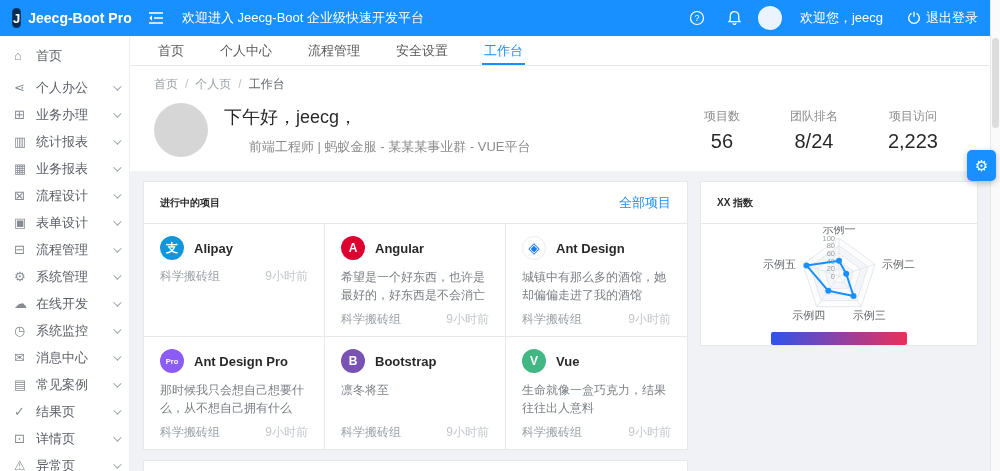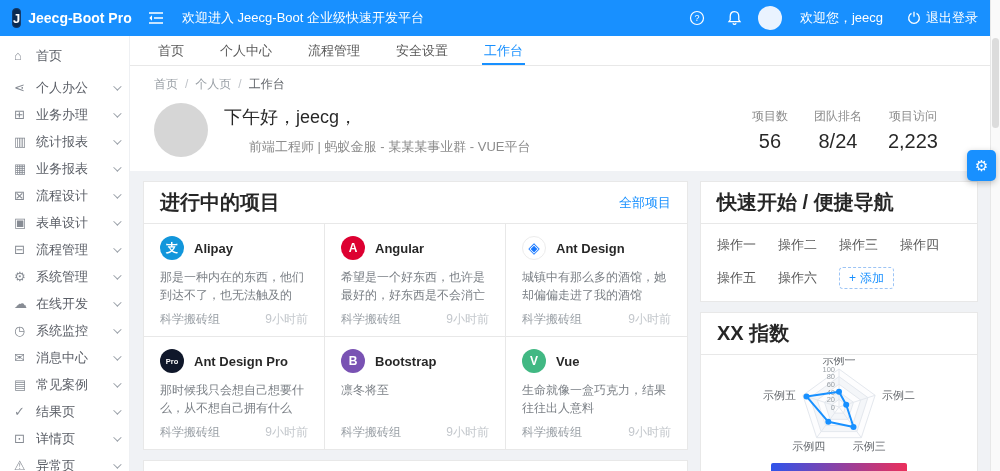--- a/index.html
+++ b/index.html
@@ -41,32 +41,32 @@
 
   
   .page-head { background:#fff; padding:10px 24px 14px; flex:none; }
   .crumbs { font-size:12px; color:#9aa0a6; margin-bottom:10px; }
   .crumbs .sep { margin:0 7px; color:#c0c4c9; }
   .crumbs .last { color:#5f6368; }
   .ph-row { display:flex; align-items:center; }
   .ph-avatar { width:54px; height:54px; border-radius:50%; background:#d6d6d6; margin-right:16px; flex:none; }
   .greet-title { font-size:18px; color:rgba(0,0,0,.85); font-weight:500; margin-bottom:9px; }
   .greet-sub { font-size:13px; color:#8c8c8c;margin-left:25px; }
-  .stats { margin-left:auto; display:flex; gap:26px; padding-right:28px; }
+  .stats { margin-left:auto; display:flex; gap:50px; padding-right:28px; }
   .stat { text-align:center; }
   .stat .lbl { font-size:12px; color:#8c8c8c; margin-bottom:5px; }
   .stat .val { font-size:20px; color:rgba(0,0,0,.85); }
 
   
   .content { flex:1; display:flex; gap:12px; padding:10px 12px 0 13px; overflow:hidden; }
   .col-left { flex:1; min-width:0; }
   .col-right { width:278px; flex:none; }
   .card { background:#fff; border:1px solid #e8e8e8; margin-bottom:10px; }
   .card-head { height:42px; display:flex; align-items:center; padding:0 16px; border-bottom:1px solid #e8e8e8; }
-  .card-title { font-size:20px; font-weight:600; color:rgba(0,0,0,.85); }
+  .card-title { font-size:10px; font-weight:600; color:rgba(0,0,0,.85); }
   .all-link { margin-left:auto; font-size:13px; color:#1890ff; text-decoration:none; cursor:pointer; }
 
   .proj-grid { display:grid; grid-template-columns:repeat(3,1fr); }
   .proj-cell { padding:12px 16px 8px; border-right:1px solid #e8e8e8; border-bottom:1px solid #e8e8e8; min-height:92px; cursor:pointer; }
   .proj-cell:nth-child(3n) { border-right:none; }
   .proj-cell:nth-child(n+4) { border-bottom:none; }
   .proj-top { display:flex; align-items:center; gap:10px; margin-bottom:8px; }
   .proj-ic { width:24px; height:24px; border-radius:50%; color:#fff; font-size:12px; font-weight:bold;
     display:flex; align-items:center; justify-content:center; flex:none; }
   .ic-ant { border:1px solid #ececec; font-size:15px; font-weight:normal; }
@@ -263,21 +263,20 @@
             <div class="card-head">
               <span class="card-title">进行中的项目</span>
               <a class="all-link">全部项目</a>
             </div>
             <div class="proj-grid">
               <div class="proj-cell">
                 <div class="proj-top">
                     <span class="proj-ic" style="background: rgb(18, 150, 219); color: rgb(255, 255, 255);">支</span>
                     <span class="proj-name">Alipay</span>
                   </div>
-                <div class="proj-desc">那是一种内在的东西，他们到达不了，也无法触及的</div>
                 <div class="proj-foot">
                     <span class="grp">科学搬砖组</span>
                     <span class="time">9小时前</span>
                   </div>
               </div>
               <div class="proj-cell">
                 <div class="proj-top">
                     <span class="proj-ic" style="background: rgb(221, 0, 49); color: rgb(255, 255, 255);">A</span>
                     <span class="proj-name">Angular</span>
                   </div>
@@ -293,21 +292,21 @@
                     <span class="proj-name">Ant Design</span>
                   </div>
                 <div class="proj-desc">城镇中有那么多的酒馆，她却偏偏走进了我的酒馆</div>
                 <div class="proj-foot">
                     <span class="grp">科学搬砖组</span>
                     <span class="time">9小时前</span>
                   </div>
               </div>
               <div class="proj-cell">
                 <div class="proj-top">
-                    <span class="proj-ic ic-pro" style="background: #0f172a; color: rgb(255, 255, 255);">Pro</span>
+                    <span class="proj-ic ic-pro" style="background: #8b5cf6; color: rgb(255, 255, 255);">Pro</span>
                     <span class="proj-name">Ant Design Pro</span>
                   </div>
                 <div class="proj-desc">那时候我只会想自己想要什么，从不想自己拥有什么</div>
                 <div class="proj-foot">
                     <span class="grp">科学搬砖组</span>
                     <span class="time">9小时前</span>
                   </div>
               </div>
               <div class="proj-cell">
                 <div class="proj-top">
@@ -334,37 +333,20 @@
             </div>
           </section>
 
           <section class="card">
             <div class="card-head"></div>
 
           </section>
         </div>
 
         <div class="col-right">
-          <section class="card">
-            <div class="card-head">
-                <span class="card-title">快速开始 / 便捷导航</span>
-              </div>
-            <div class="qn-grid">
-              <span class="qn-link">操作一</span>
-              <span class="qn-link">操作二</span>
-              <span class="qn-link">操作三</span>
-              <span class="qn-link">操作四</span>
-              <span class="qn-link">操作五</span>
-              <span class="qn-link">操作六</span>
-              <button class="qn-add">
-                  <span>+</span>
-                  <span>添加</span>
-                </button>
-            </div>
-          </section>
 
           <section class="card">
             <div class="card-head">
                 <span class="card-title">XX 指数</span>
               </div>
             <div class="radar-wrap">
               <svg id="radar-svg" width="252" height="104" viewBox="0 0 252 104">
                   <polygon points="126.0,12.0 162.1,38.3 148.3,80.7 103.7,80.7 89.9,38.3" fill="#fdfdfe" stroke="#e4e8ee" stroke-width="1"></polygon>
                   <polygon points="126.0,19.6 154.9,40.6 143.9,74.6 108.1,74.6 97.1,40.6" fill="#f4f6f9" stroke="#e4e8ee" stroke-width="1"></polygon>
                   <polygon points="126.0,27.2 147.7,43.0 139.4,68.4 112.6,68.4 104.3,43.0" fill="#fdfdfe" stroke="#e4e8ee" stroke-width="1"></polygon>

